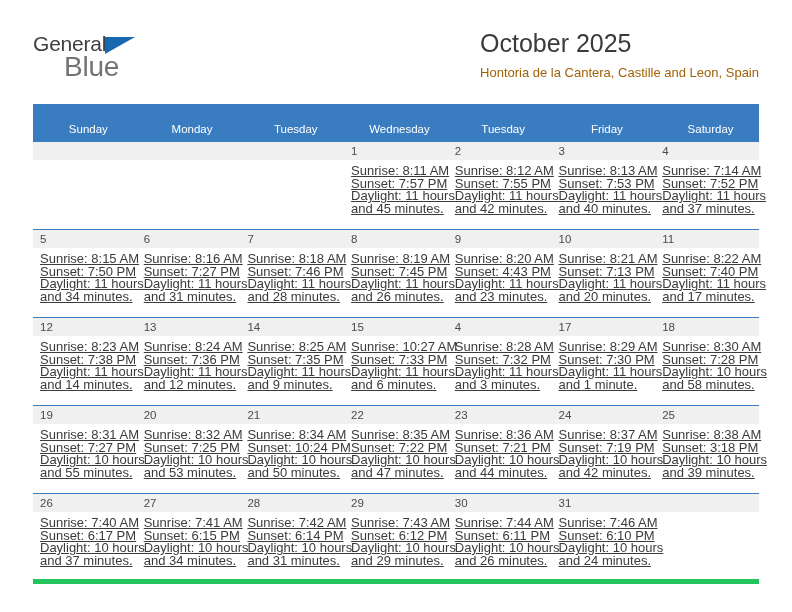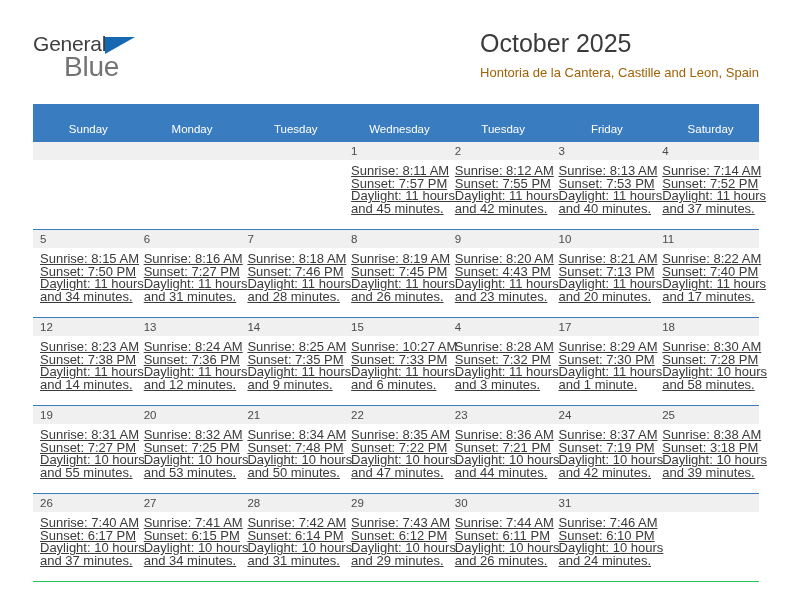--- a/index.html
+++ b/index.html
@@ -106,21 +106,21 @@
   }
   .calendar td {
     width: 103.7px;
     height: 88px;
     vertical-align: top;
     padding: 0;
     border-top: 1px solid #3a7cc0;
     background: #ffffff;
   }
   .calendar tbody tr:last-child td {
-    border-bottom: 1px solid #22c55e;
+    border-bottom: 5px solid #22c55e;
   }
   .daynum {
     display: block;
     background: #f0f0f0;
     font-size: 11.5px;
     color: #4a4a4a;
     padding: 3px 0 3px 7px;
     height: 18px;
     line-height: 12px;
   }
@@ -362,21 +362,21 @@
               <div>Sunrise: 8:32 AM</div>
               <div>Sunset: 7:25 PM</div>
               <div>Daylight: 10 hours</div>
               <div>and 53 minutes.</div>
             </div>
           </td>
           <td class="day-cell">
             <span class="daynum">21</span>
             <div class="cellbody">
               <div>Sunrise: 8:34 AM</div>
-              <div>Sunset: 7:48 PM</div>
+              <div>Sunset: 10:24 PM</div>
               <div>Daylight: 10 hours</div>
               <div>and 50 minutes.</div>
             </div>
           </td>
           <td class="day-cell">
             <span class="daynum">22</span>
             <div class="cellbody">
               <div>Sunrise: 8:35 AM</div>
               <div>Sunset: 7:22 PM</div>
               <div>Daylight: 10 hours</div>

